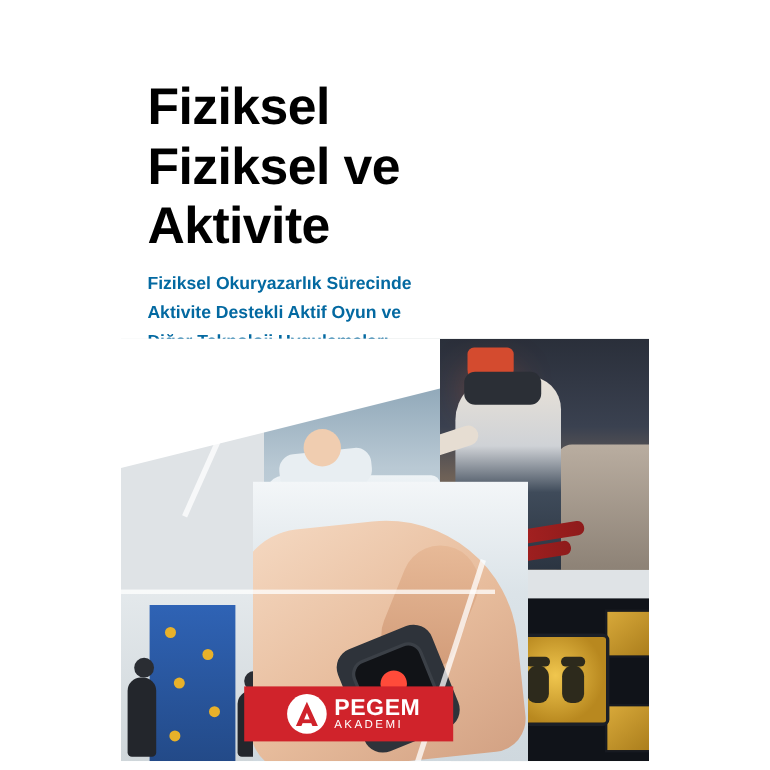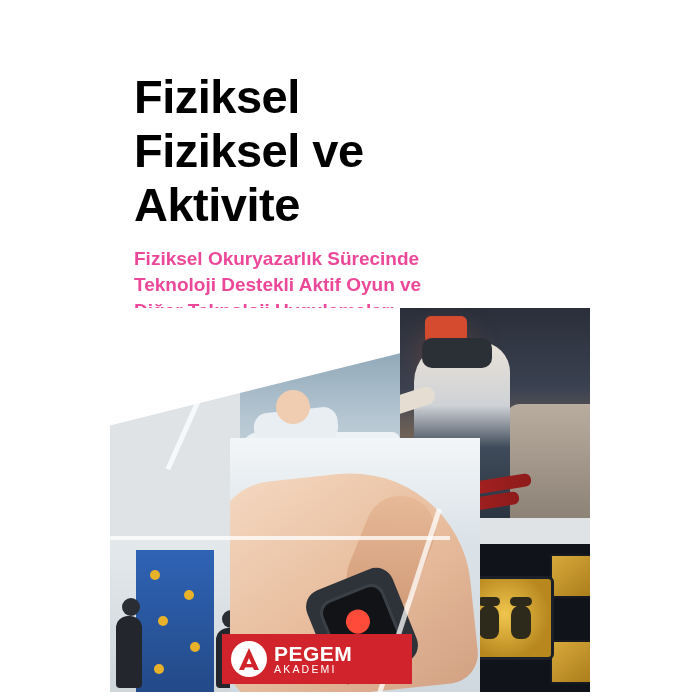--- a/index.html
+++ b/index.html
@@ -29,23 +29,23 @@
   .main-title {
     font-size: 47px;
     line-height: 54px;
     font-weight: bold;
     color: #000000;
     letter-spacing: -0.5px;
     margin: 0;
   }
   .subtitle {
     margin-top: 14px;
-    font-size: 19px;
+    font-size: 16px;
     line-height: 26px;
-    color: #ec4899;
+    color: #0369a1;
     font-weight: 600;
   }
   .author {
     margin-top: 18px;
     font-size: 15.5px;
     color: #3f4347;
     font-weight: 600;
     letter-spacing: 0.2px;
   }
 
@@ -221,28 +221,29 @@
   
   .seam {
     position: absolute; background: rgba(255,255,255,0.75);
     transform-origin: center;
   }
 
   
   .logo {
     position: absolute;
     left: 112px;
-    bottom: 8px;
+    bottom: 18px;
     width: 190px;
     height: 50px;
     background: #d0232b;
     display: flex;
     align-items: center;
     padding-left: 8px;
     box-sizing: border-box;
+    justify-content: center;
   }
   .logo-mark {
     width: 38px; height: 38px;
     position: relative;
     flex: 0 0 auto;
   }
   .logo-mark svg { display: block; }
   .logo-text { margin-left: 6px; color: #ffffff; line-height: 1; }
   .logo-name { font-size: 21px; font-weight: bold; letter-spacing: 0.5px; }
   .logo-sub { font-size: 10.5px; letter-spacing: 2.2px; margin-top: 0; }
@@ -253,21 +254,21 @@
 <div id="cover">
 
   <div class="title-block">
     <div class="main-title">
       <div>Fiziksel</div>
       <div>Fiziksel ve</div>
       <div>Aktivite</div>
     </div>
     <div class="subtitle">
       <div>Fiziksel Okuryazarlık Sürecinde</div>
-      <div>Teknoloji Destekli Aktif Oyun ve</div>
+      <div>Aktivite Destekli Aktif Oyun ve</div>
       <div>Diğer Teknoloji Uygulamaları</div>
     </div>
     <div class="author">Hidayet Suha YÜKSEL</div>
   </div>
 
   <div class="collage">
 
     <div class="panel p-vr">
       <div class="vr-window"></div>
       <div class="vr-lamp"></div>

